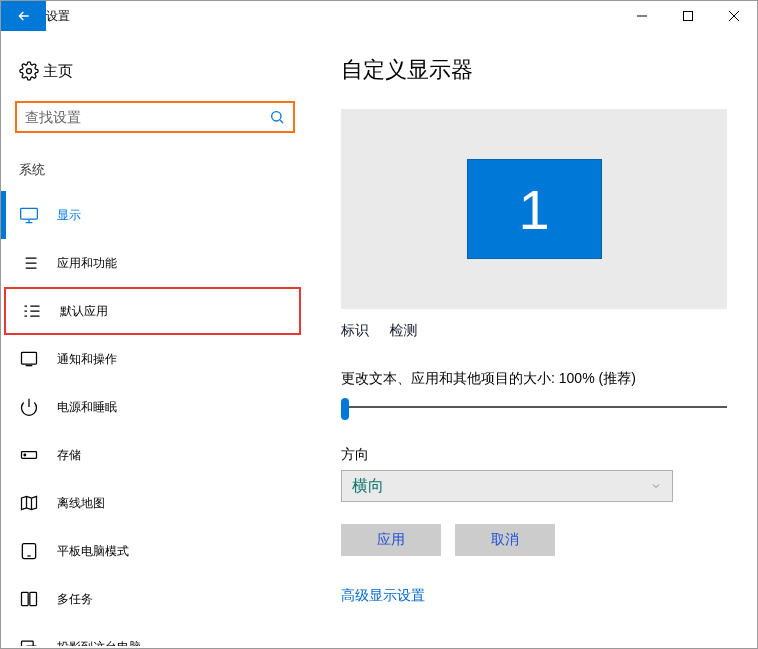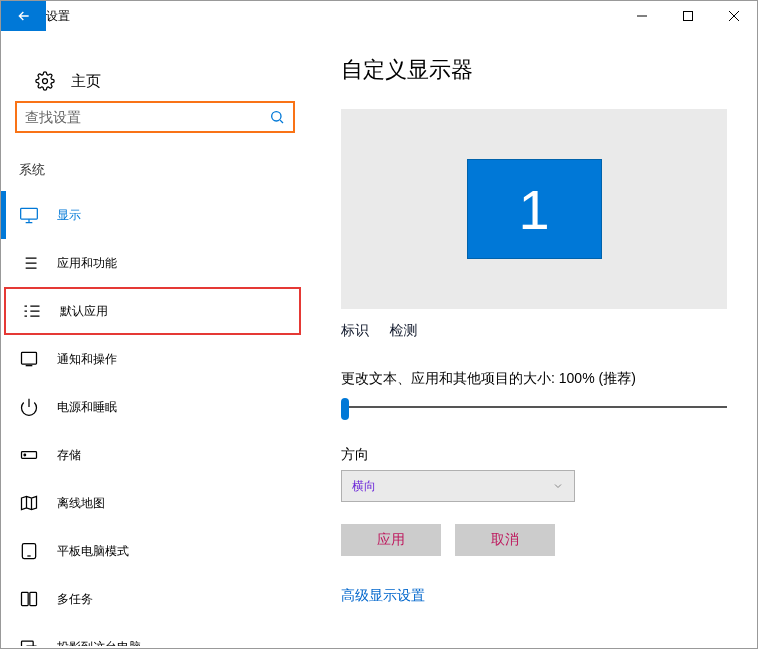--- a/index.html
+++ b/index.html
@@ -11,21 +11,21 @@
   .back-btn svg { width: 16px; height: 16px; }
   .titlebar-title { font-size: 12px; color: #000; flex: 1; }
   .win-controls { display: flex; height: 30px; }
   .win-btn { width: 46px; display: flex; align-items: center; justify-content: center; cursor: pointer; }
   .win-btn svg { width: 10px; height: 10px; }
 
   .content { display: flex; height: calc(100% - 30px); }
 
   
   .sidebar { width: 310px; height: 100%; position: relative; padding-top: 20px; }
-  .home-row { display: flex; align-items: flex-end; height: 40px; padding-left: 34px; gap: 16px; cursor: pointer; }
+  .home-row { display: flex; align-items: center; height: 40px; padding-left: 18px; gap: 4px; cursor: pointer; }
   .home-label { font-size: 15px; }
 
   .search-wrap { padding: 10px 14px 0 14px; }
   .search-box { width: 280px; height: 32px; border: 2px solid #f97316; display: flex; align-items: center; padding: 0 8px; }
   .search-input { flex: 1; border: none; outline: none; font-size: 14px; background: transparent; }
   .search-input::placeholder { color: #666; }
   .search-icon { width: 16px; height: 16px; color: #0078D7; }
 
   .section-label { font-size: 13px; color: #333; padding: 28px 0 12px 18px; }
 
@@ -48,25 +48,25 @@
 
   .link-row { margin-top: 12px; }
   .link { color: #0f172a; font-size: 14px; cursor: pointer; margin-right: 16px; }
 
   .scale-label { font-size: 14px; margin-top: 30px; }
   .slider-wrap { margin-top: 8px; position: relative; width: 100%; height: 24px; }
   .slider-track { position: absolute; top: 10px; left: 0; right: 0; height: 2px; background: #555; }
   .slider-thumb { position: absolute; left: 0; top: 2px; width: 8px; height: 22px; background: #0078D7; border-radius: 4px; cursor: pointer; }
 
   .orient-label { font-size: 14px; margin-top: 26px; margin-bottom: 6px; }
-  .select-box { width: 234px; height: 32px; border: 1px solid #b0b0b0; background: #eaeaea; display: flex; align-items: center; justify-content: space-between; padding: 0 10px; color: #6d28d9; font-size: 12px; }
+  .select-box { width: 332px; height: 32px; border: 1px solid #b0b0b0; background: #eaeaea; display: flex; align-items: center; justify-content: space-between; padding: 0 10px; color: #0f766e; font-size: 16px; }
   .select-box svg { width: 12px; height: 12px; }
 
   .btn-row { margin-top: 22px; display: flex; gap: 14px; }
-  .btn { width: 100px; height: 32px; background: #ccc; border: none; color: #be185d; font-size: 14px; cursor: default; }
+  .btn { width: 100px; height: 32px; background: #ccc; border: none; color: #1d4ed8; font-size: 14px; cursor: default; }
 
   .adv-link { margin-top: 30px; }
   .adv-link a { color: #0066CC; font-size: 14px; cursor: pointer; text-decoration: none; }
 </style>
 </head>
 <body>
 
 <div class="titlebar">
   <div class="back-btn">
     <svg viewBox="0 0 24 24" fill="none" stroke="currentColor" stroke-width="2">

